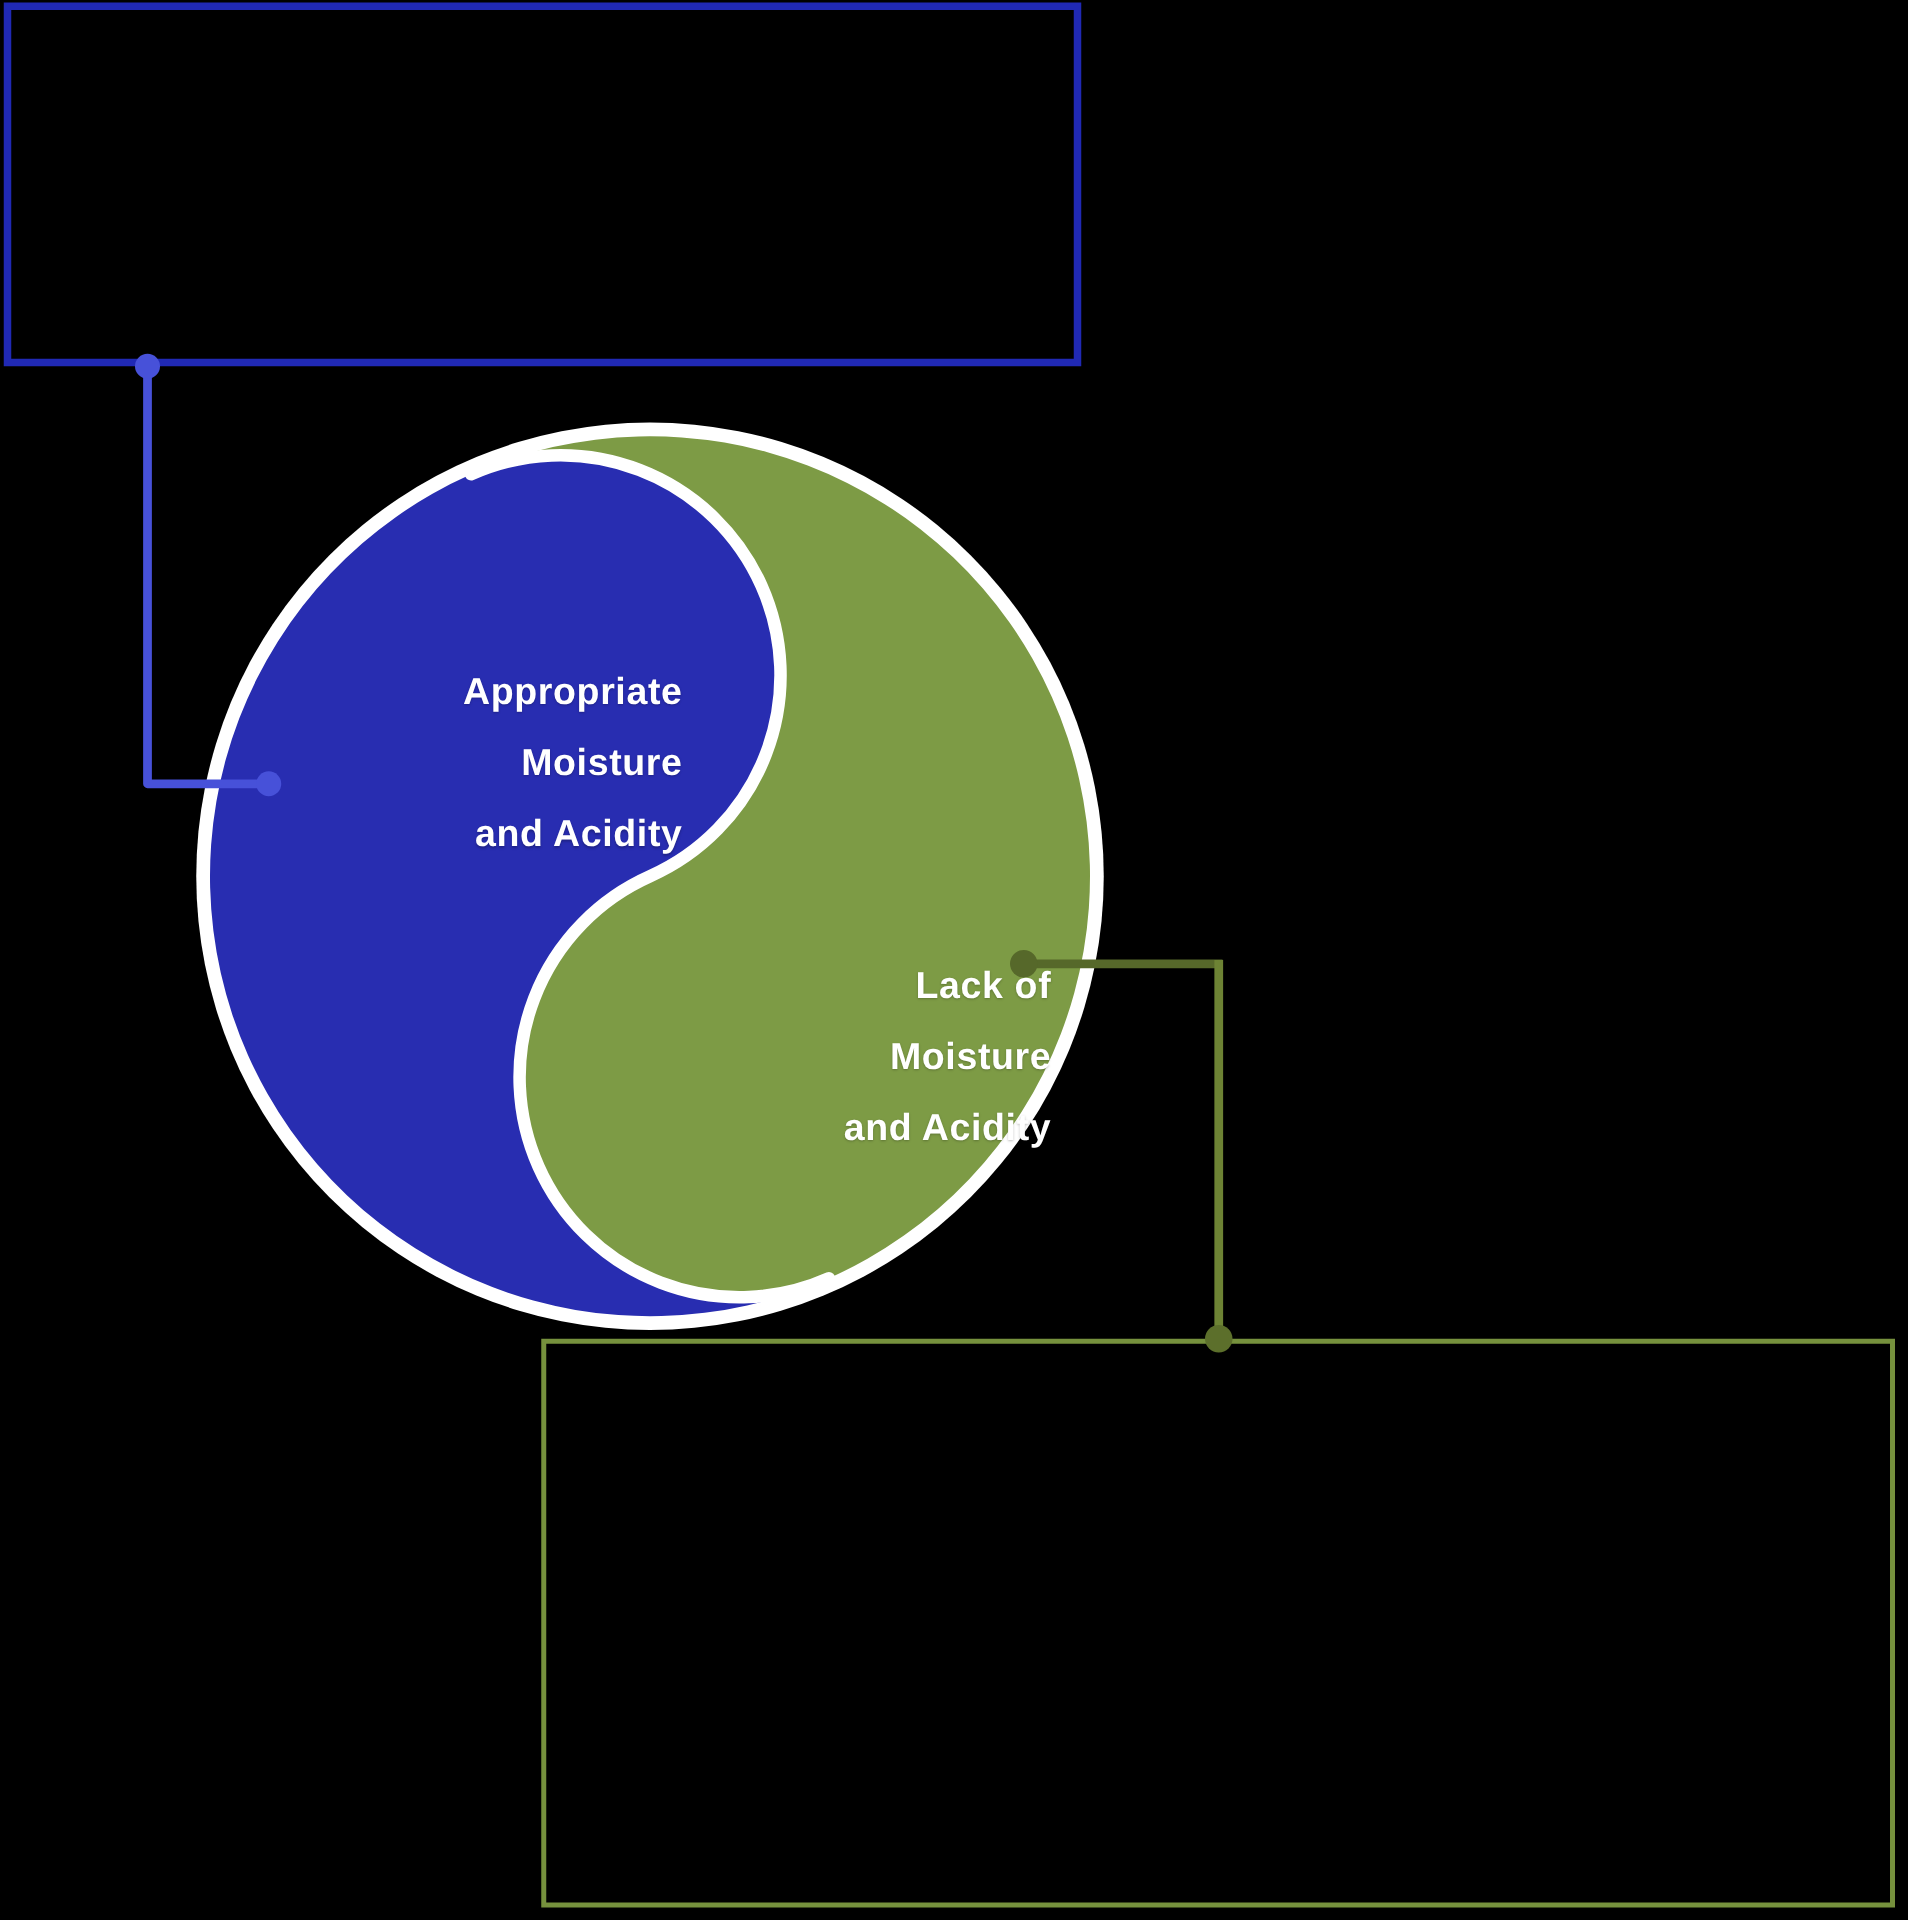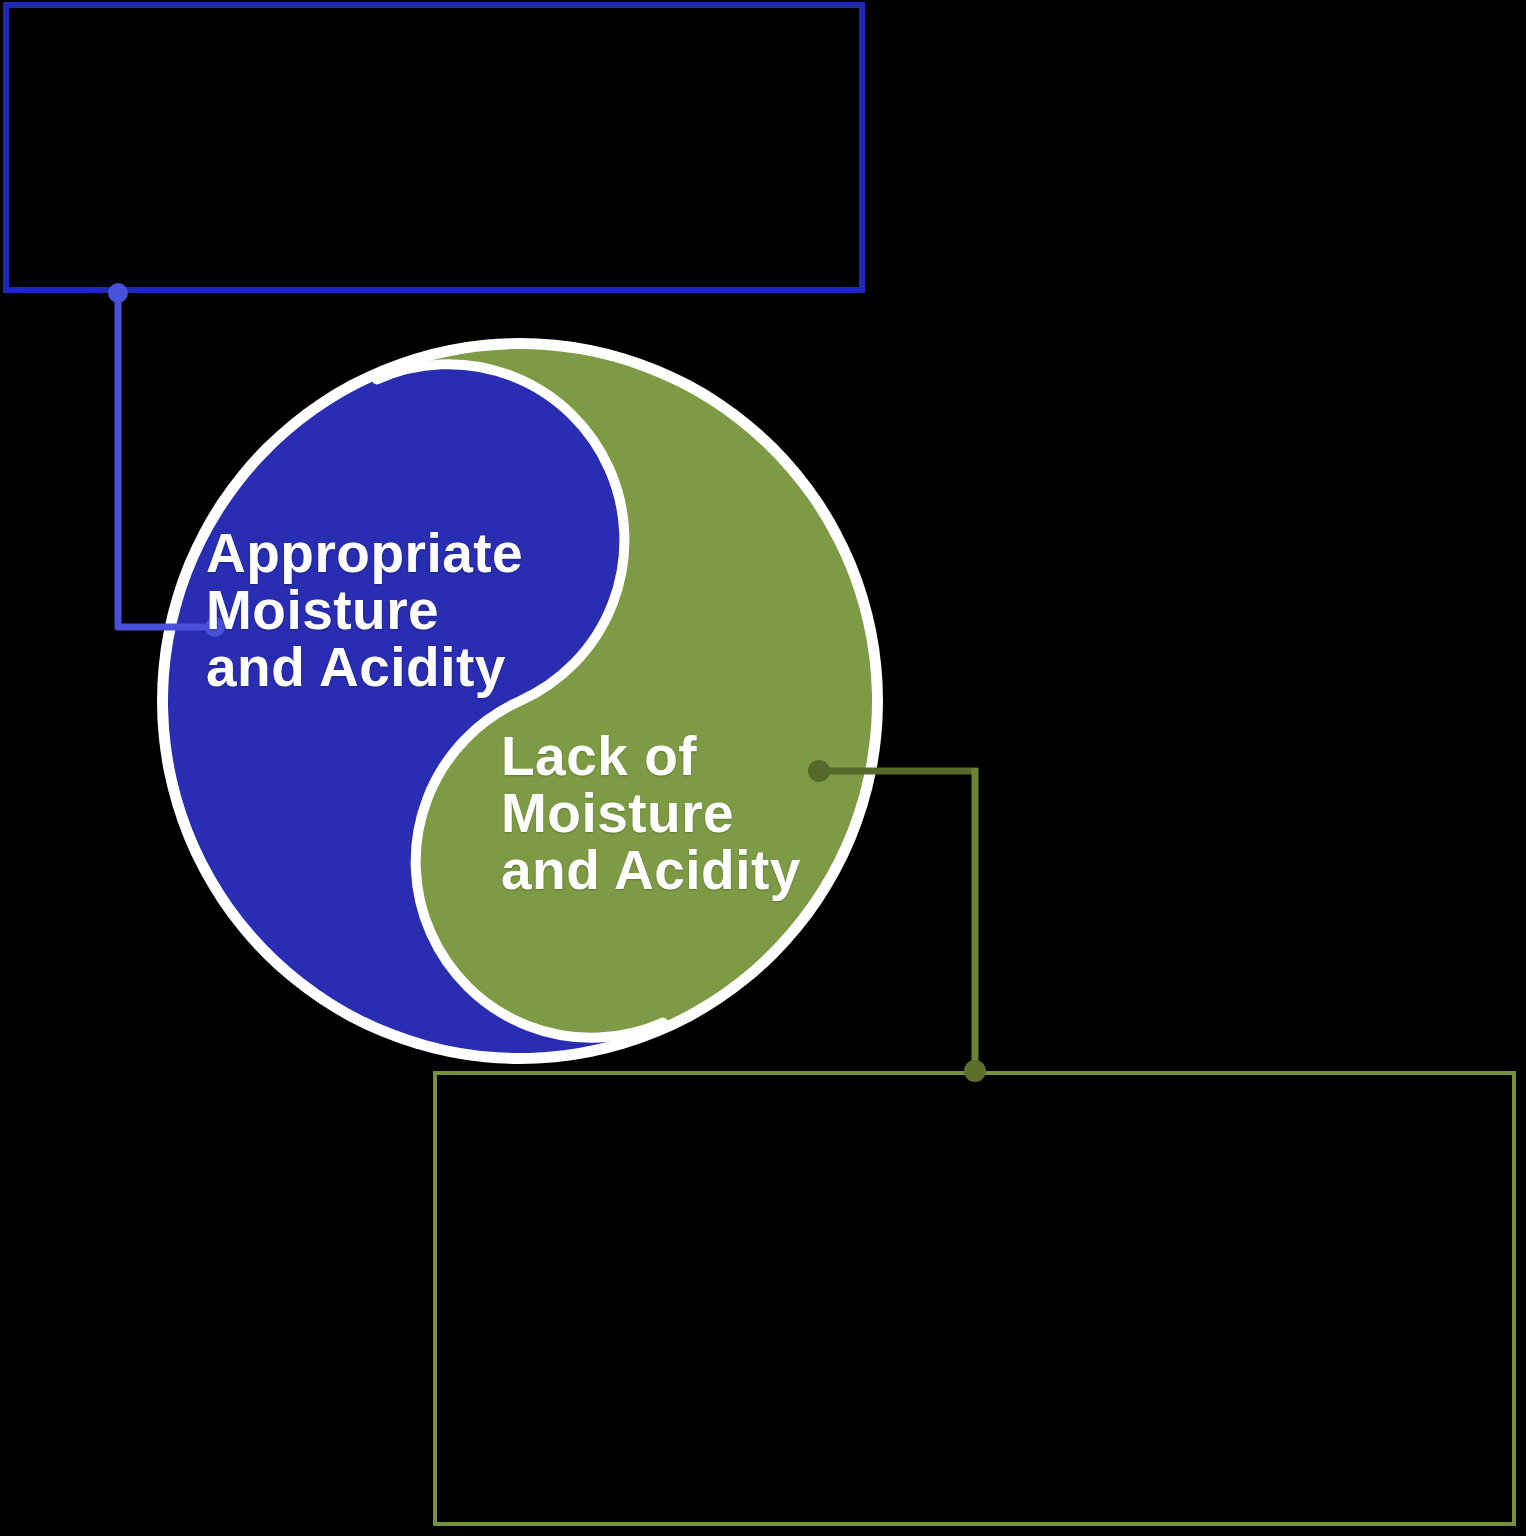--- a/index.html
+++ b/index.html
@@ -19,36 +19,36 @@
     height: 1536px;
   }
   svg.diagram {
     position: absolute;
     left: 0;
     top: 0;
   }
   .segment-label {
     position: absolute;
     width: 340px;
-    text-align: left;
+    text-align: right;
     font-weight: 700;
-    font-size: 55px;
+    font-size: 30px;
     line-height: 57px;
     white-space: pre-line;
     letter-spacing: 0.5px;
     text-shadow: 0 1px 2px rgba(0,0,0,0.25);
     pointer-events: none;
   }
   .label-left {
     left: 206px;
     top: 525px;
   }
   .label-right {
     left: 501px;
-    top: 728px;
+    top: 760px;
   }
 </style>
 </head>
 <body style="background-color: rgb(0, 0, 0);">
 
 <div class="stage">
 
   <svg class="diagram" width="1526" height="1536" viewBox="0 0 1526 1536">
 
     <rect x="6" y="5" width="856" height="285" fill="none" stroke-width="6" stroke="#2029b5"></rect>

